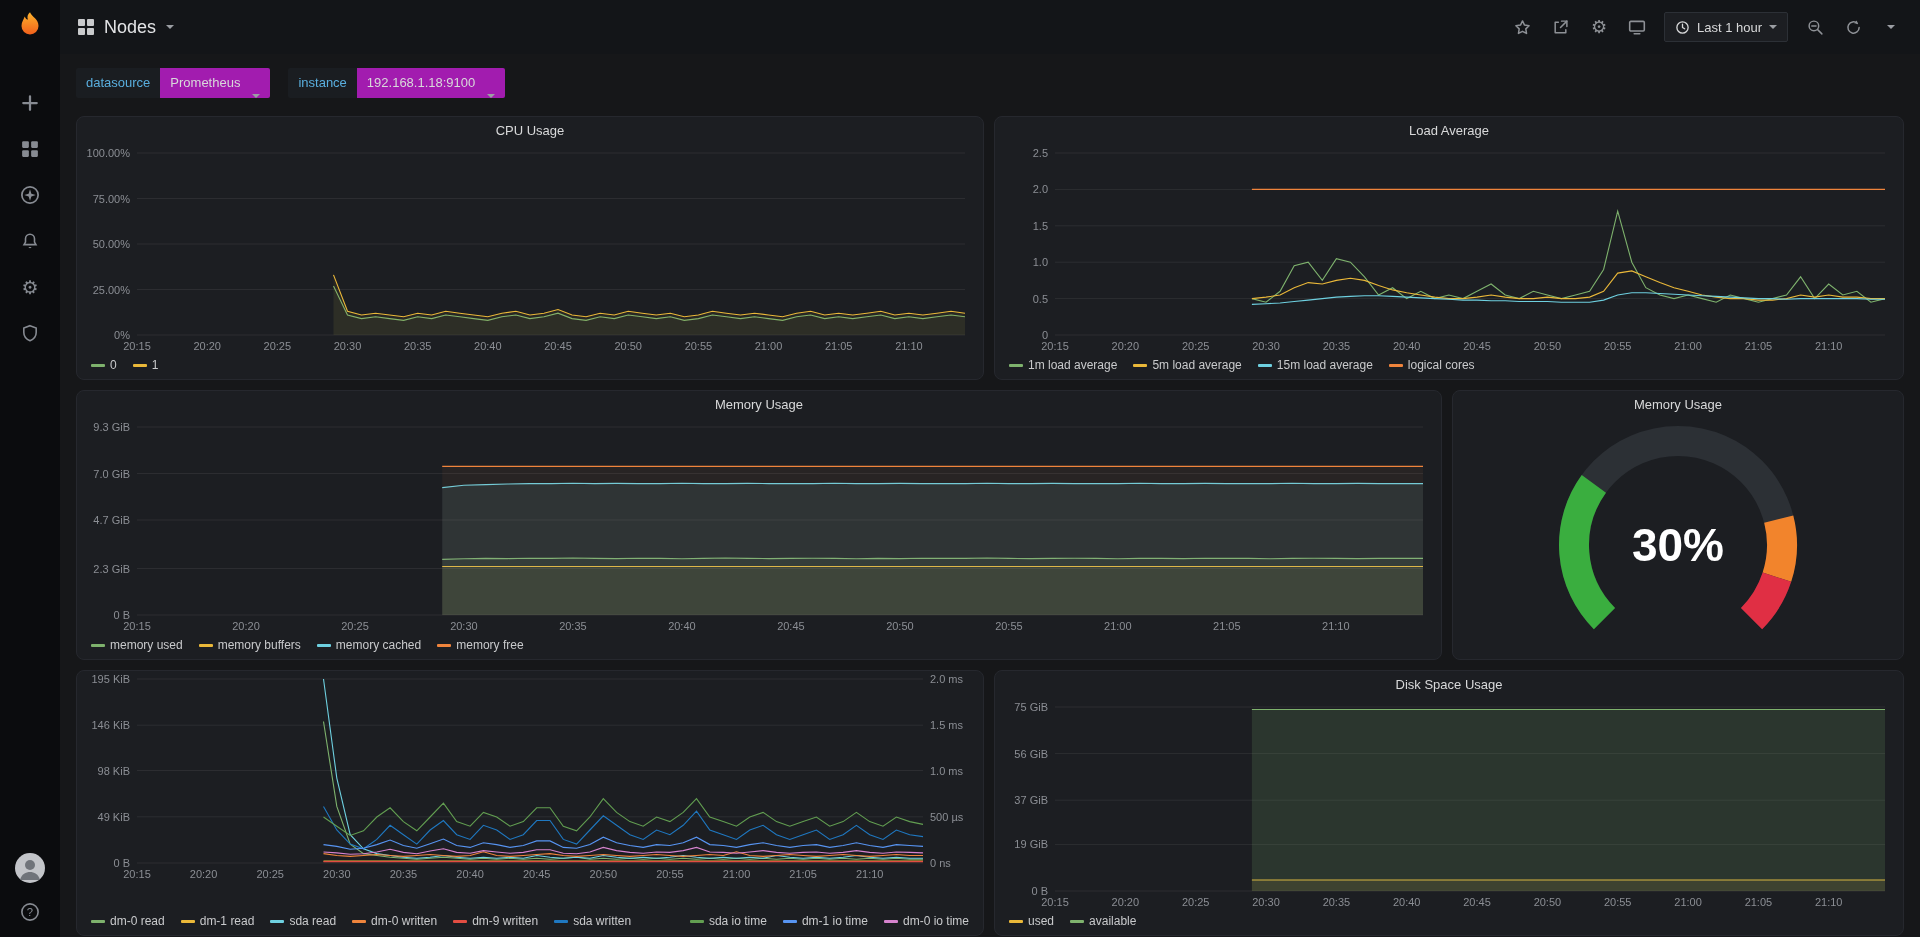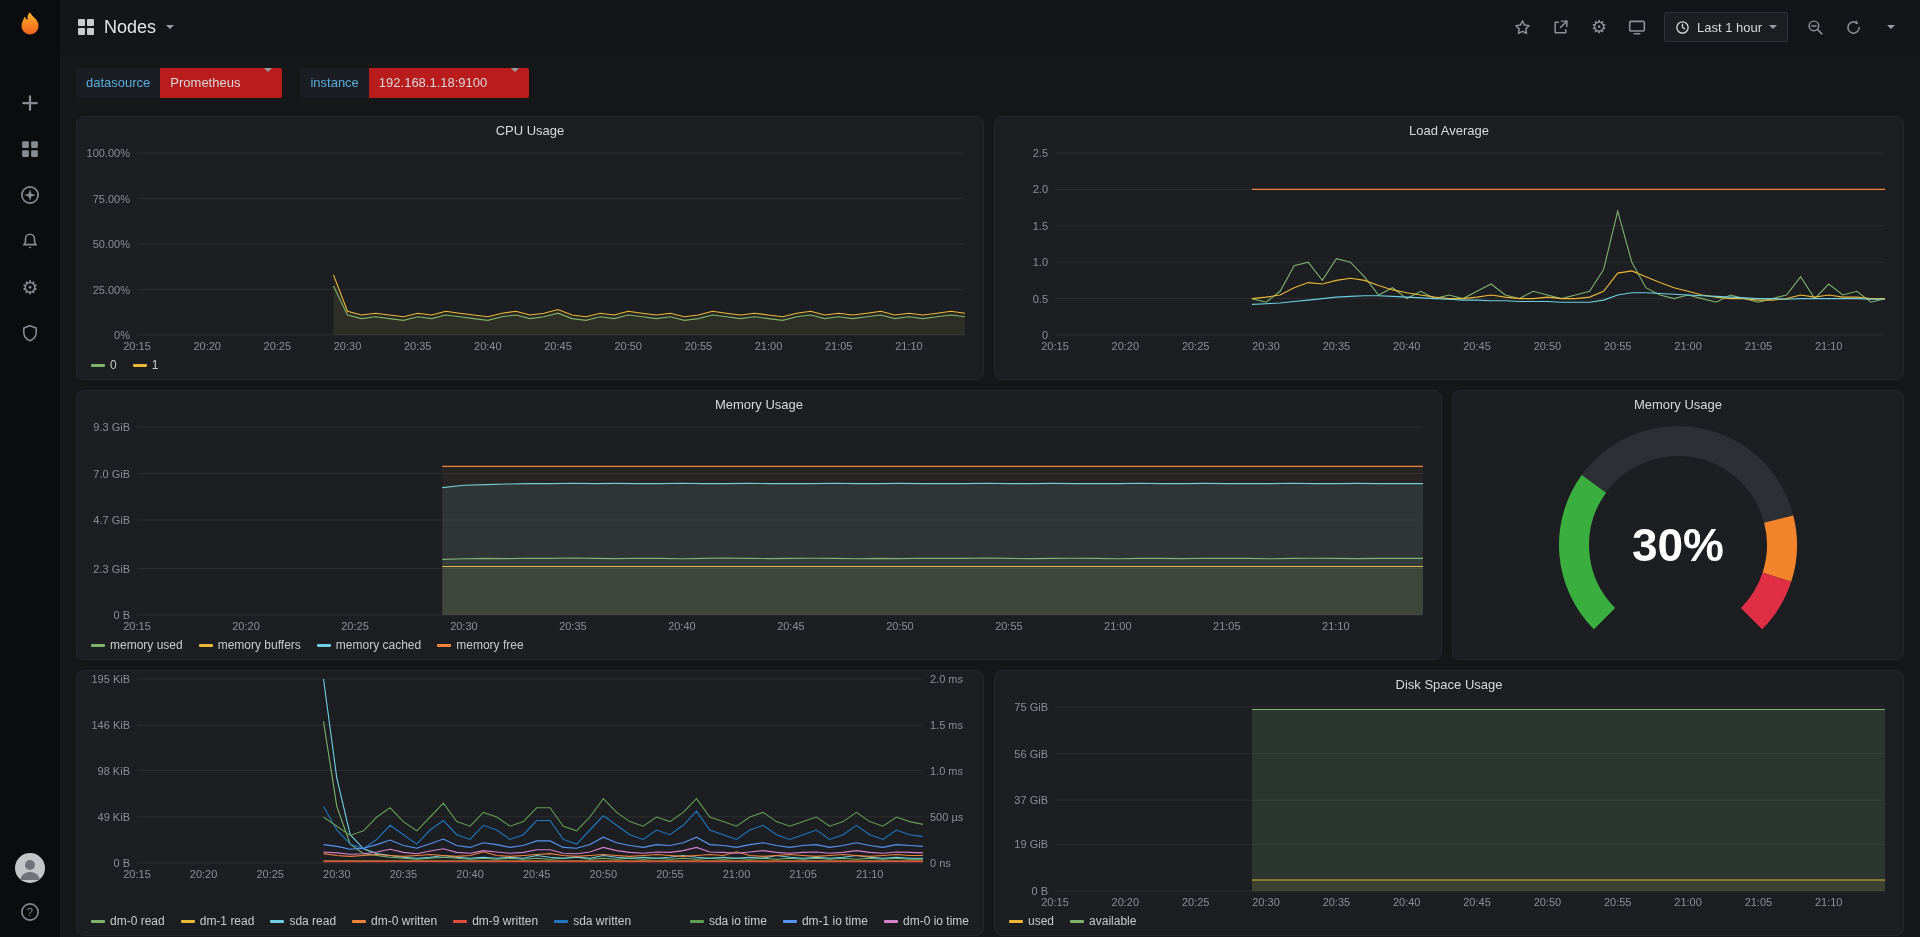--- a/index.html
+++ b/index.html
@@ -28,21 +28,21 @@
            border-top:4px solid #9b9ea3; display:inline-block; }
   .nav-right { margin-left:auto; display:flex; align-items:center; gap:16px; }
   .nbtn { color:#8e9196; display:flex; align-items:center; justify-content:center; width:22px; height:22px; cursor:pointer; font-size:17px; }
   .timepick { display:flex; align-items:center; gap:7px; color:#d8d9da; font-size:13px; cursor:pointer;
               background:#1c1e22; border:1px solid #2c3036; border-radius:2px; height:30px; padding:0 10px; }
   
   .dash { position:absolute; left:60px; top:54px; right:0; bottom:0; }
   .vars { position:absolute; left:16px; top:14px; height:30px; display:flex; gap:18px; }
   .var-chip { display:flex; height:30px; border-radius:2px; overflow:hidden; font-size:13px; }
   .var-name { background:#1a1d21; color:#59aede; padding:0 10px; line-height:30px; }
-  .var-value { background:#b91c1c; color:#d8d9da; padding:0 10px; line-height:30px; display:flex; align-items:flex-start; gap:24px; cursor:pointer; }
+  .var-value { background:#a21caf; color:#d8d9da; padding:0 10px; line-height:30px; display:flex; align-items:flex-end; gap:12px; cursor:pointer; }
   .panel { position:absolute; background:#1c1e22; border:1px solid #26282e; border-radius:8px;
            display:flex; flex-direction:column; }
   .panel-title { height:28px; line-height:28px; text-align:center; font-size:13px; font-weight:500; color:#d8d9da; cursor:pointer; flex:0 0 auto; }
   .chart { flex:1 1 auto; min-height:0; margin:0 4px; cursor:crosshair; }
   .chart svg text { font-size:11px; fill:#8b8e94; }
   .legend { height:24px; flex:0 0 auto; display:flex; align-items:center; gap:16px; padding:0 14px 4px 14px; overflow:hidden; }
   .legend.split { justify-content:space-between;text-align:center; }
   .lgroup { display:flex; gap:16px; align-items:center; }
   .li { display:flex; align-items:center; gap:5px; font-size:12px; color:#c9cacc; cursor:pointer; white-space:nowrap; }
   .sw { width:14px; height:3px; display:inline-block; border-radius:1px; }
@@ -268,20 +268,38 @@
           <text x="548.4" y="205" text-anchor="middle">20:50</text>
           <text x="618.7" y="205" text-anchor="middle">20:55</text>
           <text x="689.1" y="205" text-anchor="middle">21:00</text>
           <text x="759.4" y="205" text-anchor="middle">21:05</text>
           <text x="829.7" y="205" text-anchor="middle">21:10</text>
           <path d="M252.9,153.6L267.0,157.2L281.1,146.3L295.2,120.8L309.2,117.2L323.3,135.4L337.4,113.6L351.4,117.2L365.5,131.8L379.6,150.0L393.6,142.7L407.7,153.6L421.8,146.3L435.8,153.6L449.9,150.0L464.0,153.6L478.0,146.3L492.1,139.0L506.2,150.0L520.2,153.6L534.3,146.3L548.4,150.0L562.4,153.6L576.5,150.0L590.6,146.3L604.6,124.5L618.7,66.2L632.8,117.2L646.8,142.7L660.9,150.0L675.0,153.6L689.1,150.0L703.1,153.6L717.2,157.2L731.3,150.0L745.3,153.6L759.4,157.2L773.5,153.6L787.5,150.0L801.6,131.8L815.7,153.6L829.7,139.0L843.8,150.0L857.9,146.3L871.9,157.2L886.0,153.6" fill="none" stroke="#7EB26D" stroke-width="1.1"></path>
           <path d="M252.9,153.6L267.0,152.1L281.1,150.0L295.2,142.7L309.2,137.6L323.3,139.0L337.4,135.4L351.4,133.2L365.5,135.4L379.6,140.5L393.6,144.9L407.7,147.8L421.8,150.0L435.8,152.1L449.9,153.6L464.0,153.6L478.0,152.1L492.1,150.0L506.2,152.1L520.2,153.6L534.3,153.6L548.4,152.1L562.4,153.6L576.5,153.6L590.6,152.1L604.6,146.3L618.7,128.1L632.8,125.9L646.8,131.8L660.9,137.6L675.0,142.7L689.1,146.3L703.1,150.0L717.2,152.1L731.3,153.6L745.3,153.6L759.4,155.1L773.5,155.1L787.5,153.6L801.6,150.0L815.7,152.1L829.7,150.0L843.8,152.1L857.9,152.1L871.9,153.6L886.0,153.6" fill="none" stroke="#EAB839" stroke-width="1.1"></path>
           <path d="M252.9,159.4L267.0,158.7L281.1,158.0L295.2,156.5L309.2,155.1L323.3,153.6L337.4,152.1L351.4,151.4L365.5,150.7L379.6,150.7L393.6,151.4L407.7,152.1L421.8,152.9L435.8,153.6L449.9,154.3L464.0,155.1L478.0,155.1L492.1,155.8L506.2,155.8L520.2,156.5L534.3,156.5L548.4,156.5L562.4,157.2L576.5,157.2L590.6,157.2L604.6,155.1L618.7,150.0L632.8,147.8L646.8,147.8L660.9,148.5L675.0,149.2L689.1,150.0L703.1,150.7L717.2,151.4L731.3,152.1L745.3,152.9L759.4,153.6L773.5,153.6L787.5,154.3L801.6,153.6L815.7,153.6L829.7,153.6L843.8,153.6L857.9,153.6L871.9,154.3L886.0,154.3" fill="none" stroke="#6ED0E0" stroke-width="1.1"></path>
           <path d="M252.9,44.4L267.0,44.4L281.1,44.4L295.2,44.4L309.2,44.4L323.3,44.4L337.4,44.4L351.4,44.4L365.5,44.4L379.6,44.4L393.6,44.4L407.7,44.4L421.8,44.4L435.8,44.4L449.9,44.4L464.0,44.4L478.0,44.4L492.1,44.4L506.2,44.4L520.2,44.4L534.3,44.4L548.4,44.4L562.4,44.4L576.5,44.4L590.6,44.4L604.6,44.4L618.7,44.4L632.8,44.4L646.8,44.4L660.9,44.4L675.0,44.4L689.1,44.4L703.1,44.4L717.2,44.4L731.3,44.4L745.3,44.4L759.4,44.4L773.5,44.4L787.5,44.4L801.6,44.4L815.7,44.4L829.7,44.4L843.8,44.4L857.9,44.4L871.9,44.4L886.0,44.4" fill="none" stroke="#EF843C" stroke-width="1.1"></path>
         </svg></div>
+    <div class="legend">
+        <span class="li">
+          <i class="sw" style="background: rgb(126, 178, 109);"></i>
+          <span>1m load average</span>
+        </span>
+        <span class="li">
+          <i class="sw" style="background: rgb(234, 184, 57);"></i>
+          <span>5m load average</span>
+        </span>
+        <span class="li">
+          <i class="sw" style="background: rgb(110, 208, 224);"></i>
+          <span>15m load average</span>
+        </span>
+        <span class="li">
+          <i class="sw" style="background: rgb(239, 132, 60);"></i>
+          <span>logical cores</span>
+        </span>
+      </div>
   </div>
 
   <div class="panel" id="panel-memory">
     <div class="panel-title">Memory Usage</div>
     <div class="chart"><svg width="1356" height="216">
           <line x1="56" y1="196.0" x2="1342" y2="196.0" stroke="rgba(255,255,255,0.07)"></line>
           <text x="49" y="200" text-anchor="end">0 B</text>
           <line x1="56" y1="149.5" x2="1342" y2="149.5" stroke="rgba(255,255,255,0.07)"></line>
           <text x="49" y="153.5" text-anchor="end">2.3 GiB</text>
           <line x1="56" y1="101.0" x2="1342" y2="101.0" stroke="rgba(255,255,255,0.07)"></line>

